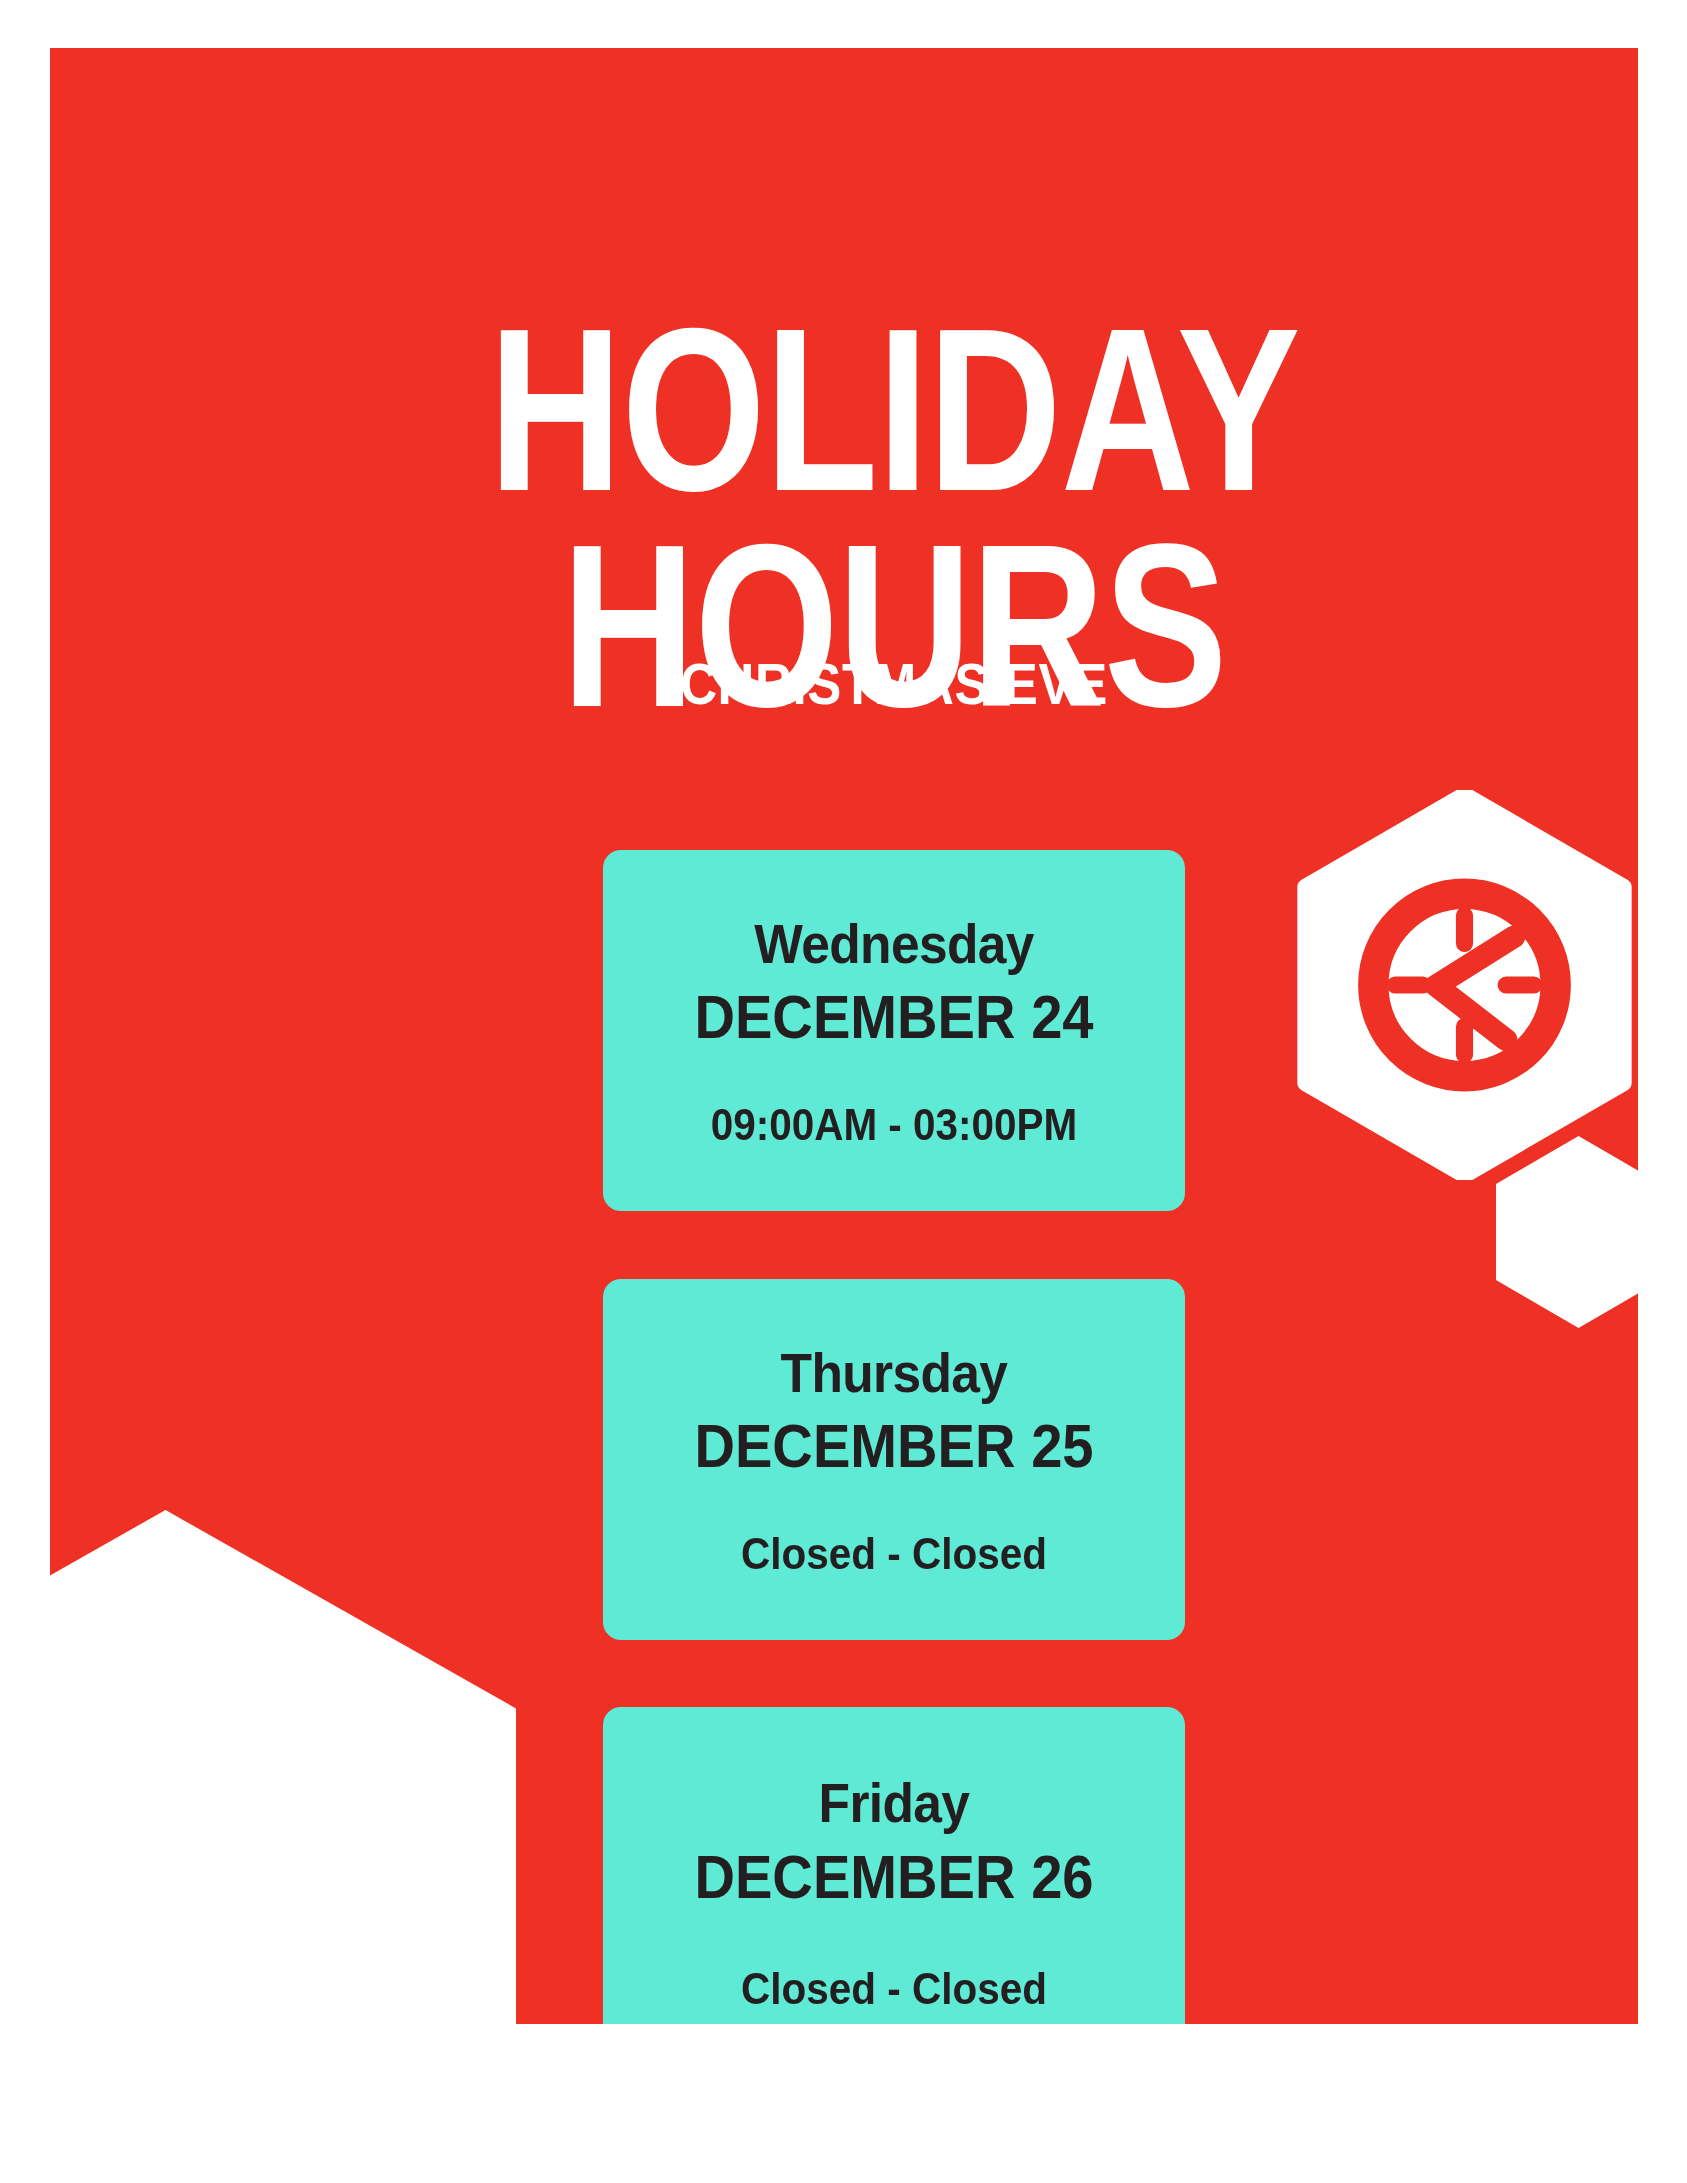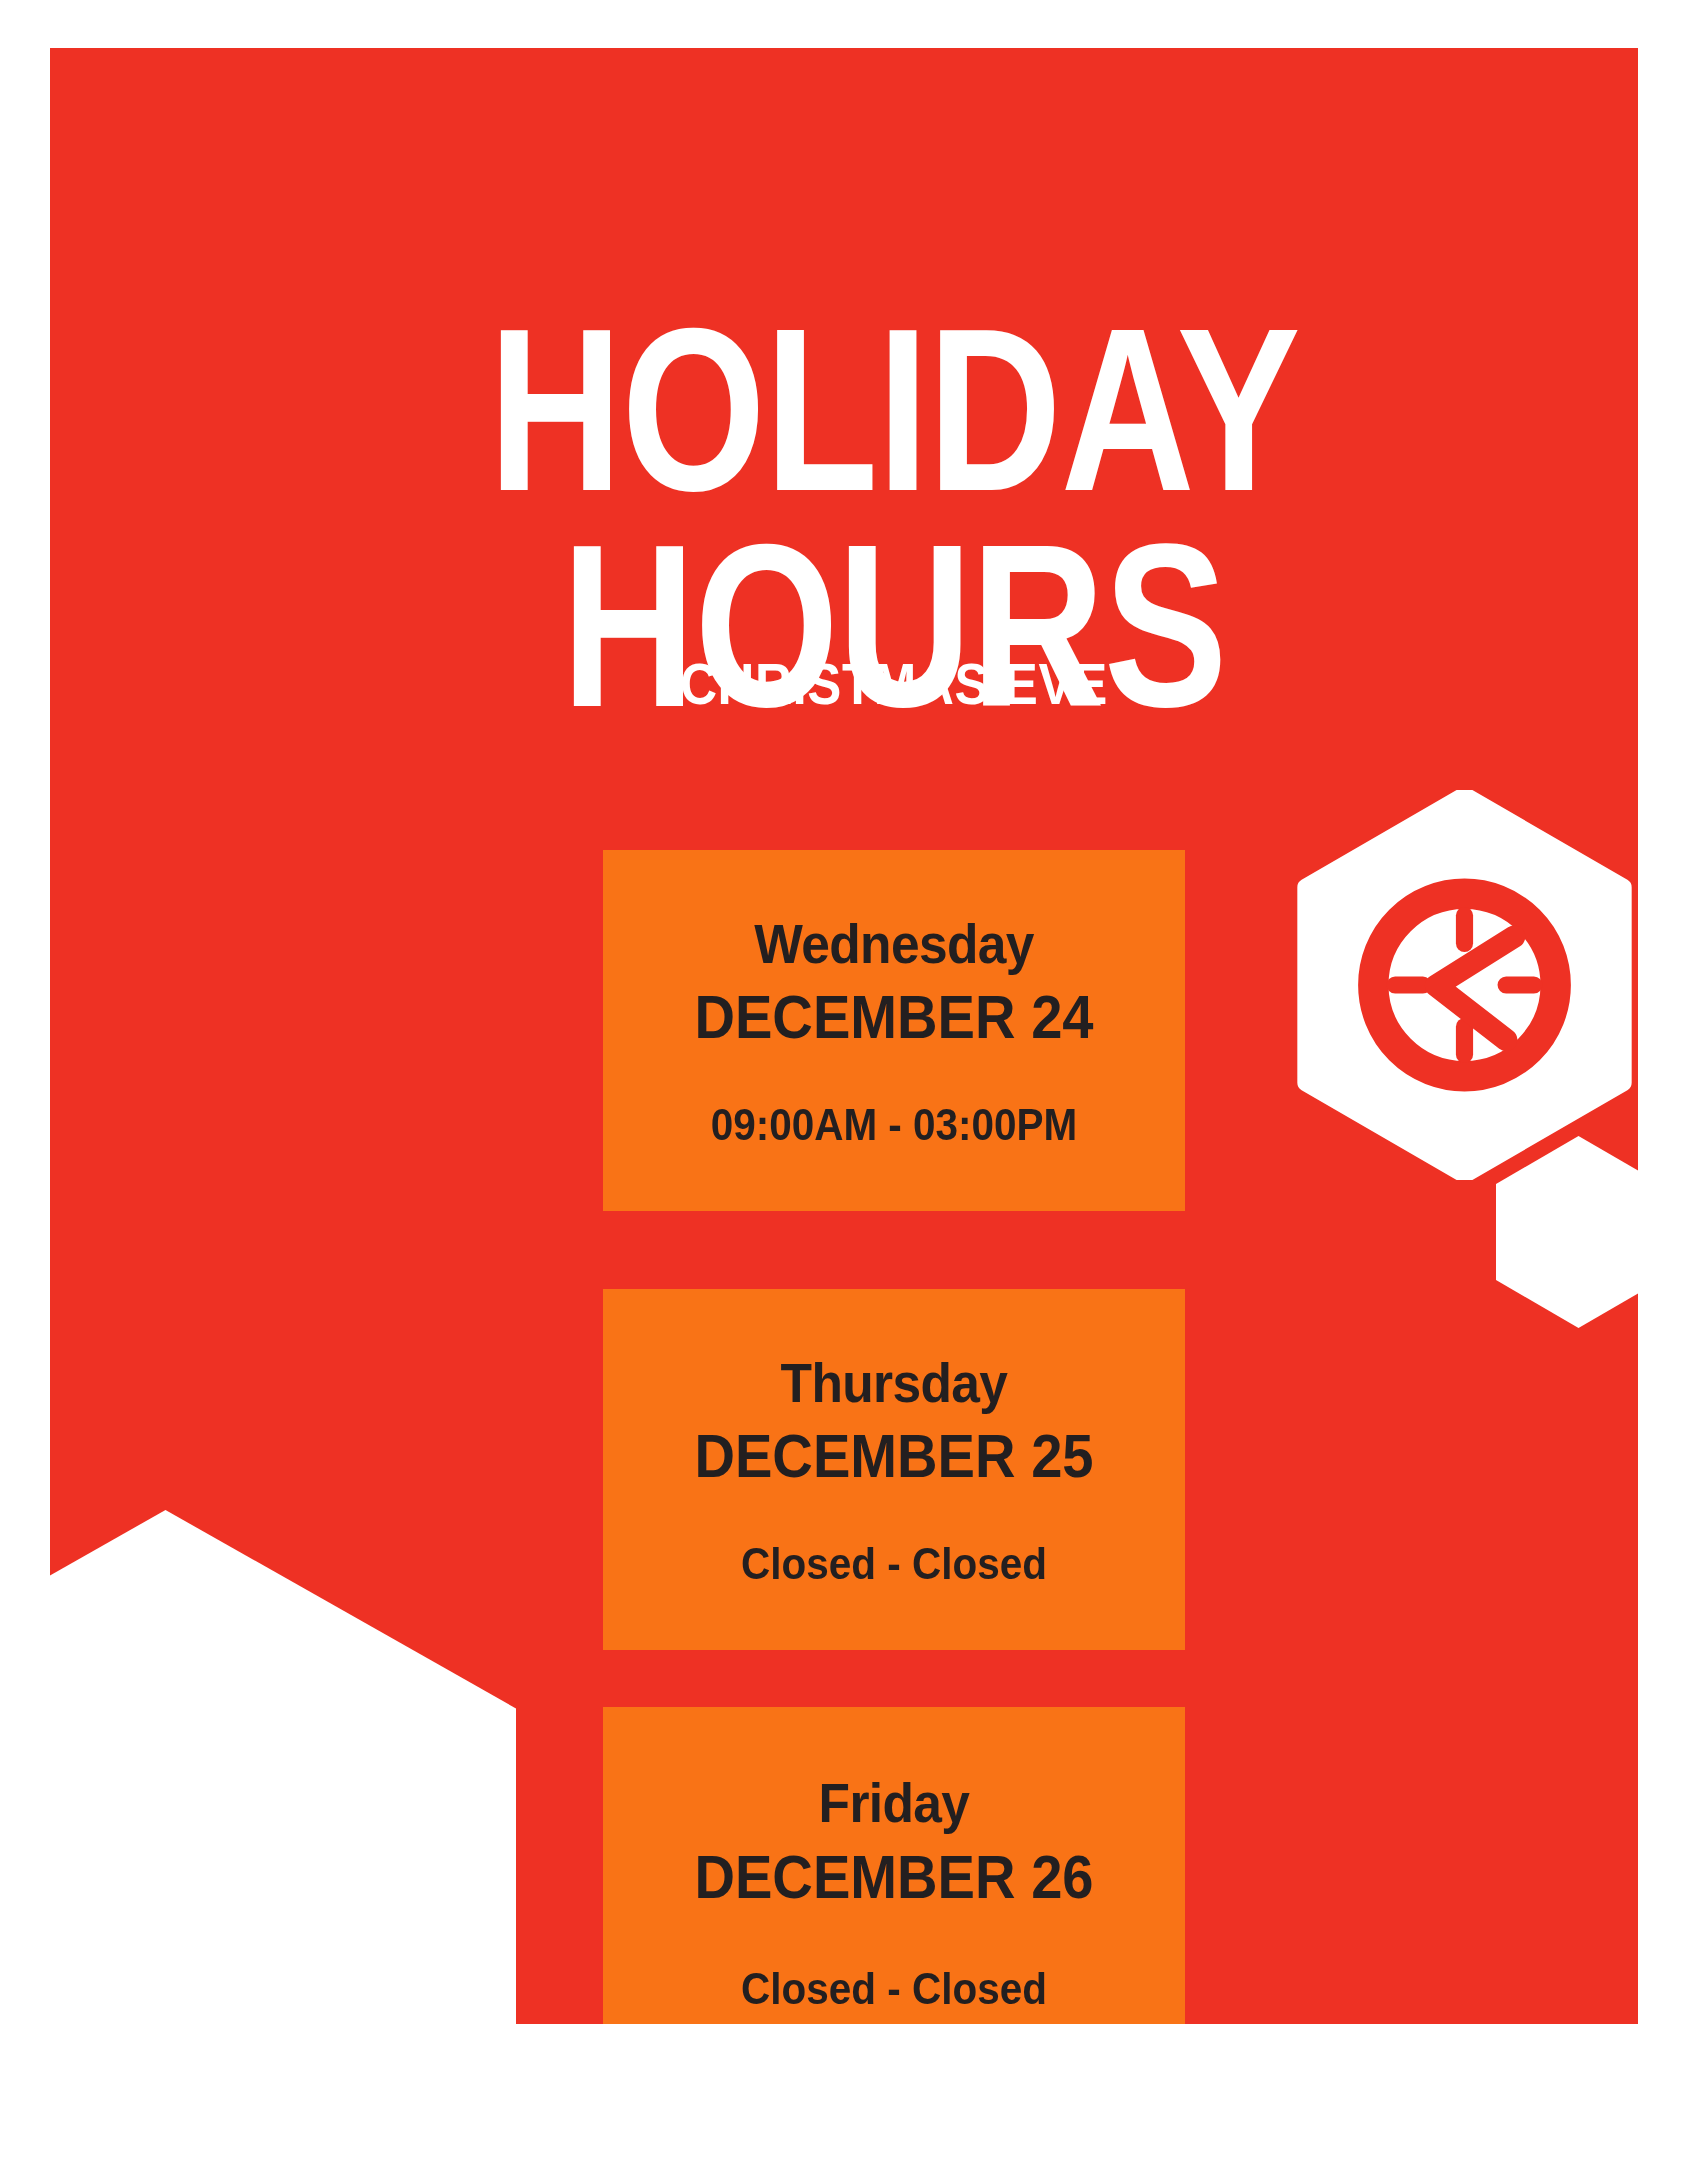--- a/index.html
+++ b/index.html
@@ -100,27 +100,28 @@
   .cards {
     position: absolute;
     left: 553px;
     top: 802px;
     width: 582px;
   }
   .card {
     position: absolute;
     left: 0;
     width: 582px;
-    background: #f97316;
+    background: #5eead4;
     color: #231F20;
     text-align: center;
     box-sizing: border-box;
+    border-radius: 18px;
   }
   .card-1 { top: 0px;    height: 361px; }
-  .card-2 { top: 439px;  height: 361px; }
+  .card-2 { top: 429px;  height: 361px; }
   .card-3 { top: 857px; height: 370px; text-decoration: underline; }
 
   .card-inner {
     position: absolute;
     left: 0; right: 0;
     top: 50%;
     transform: translateY(-50%);
   }
 
   .card-weekday {

